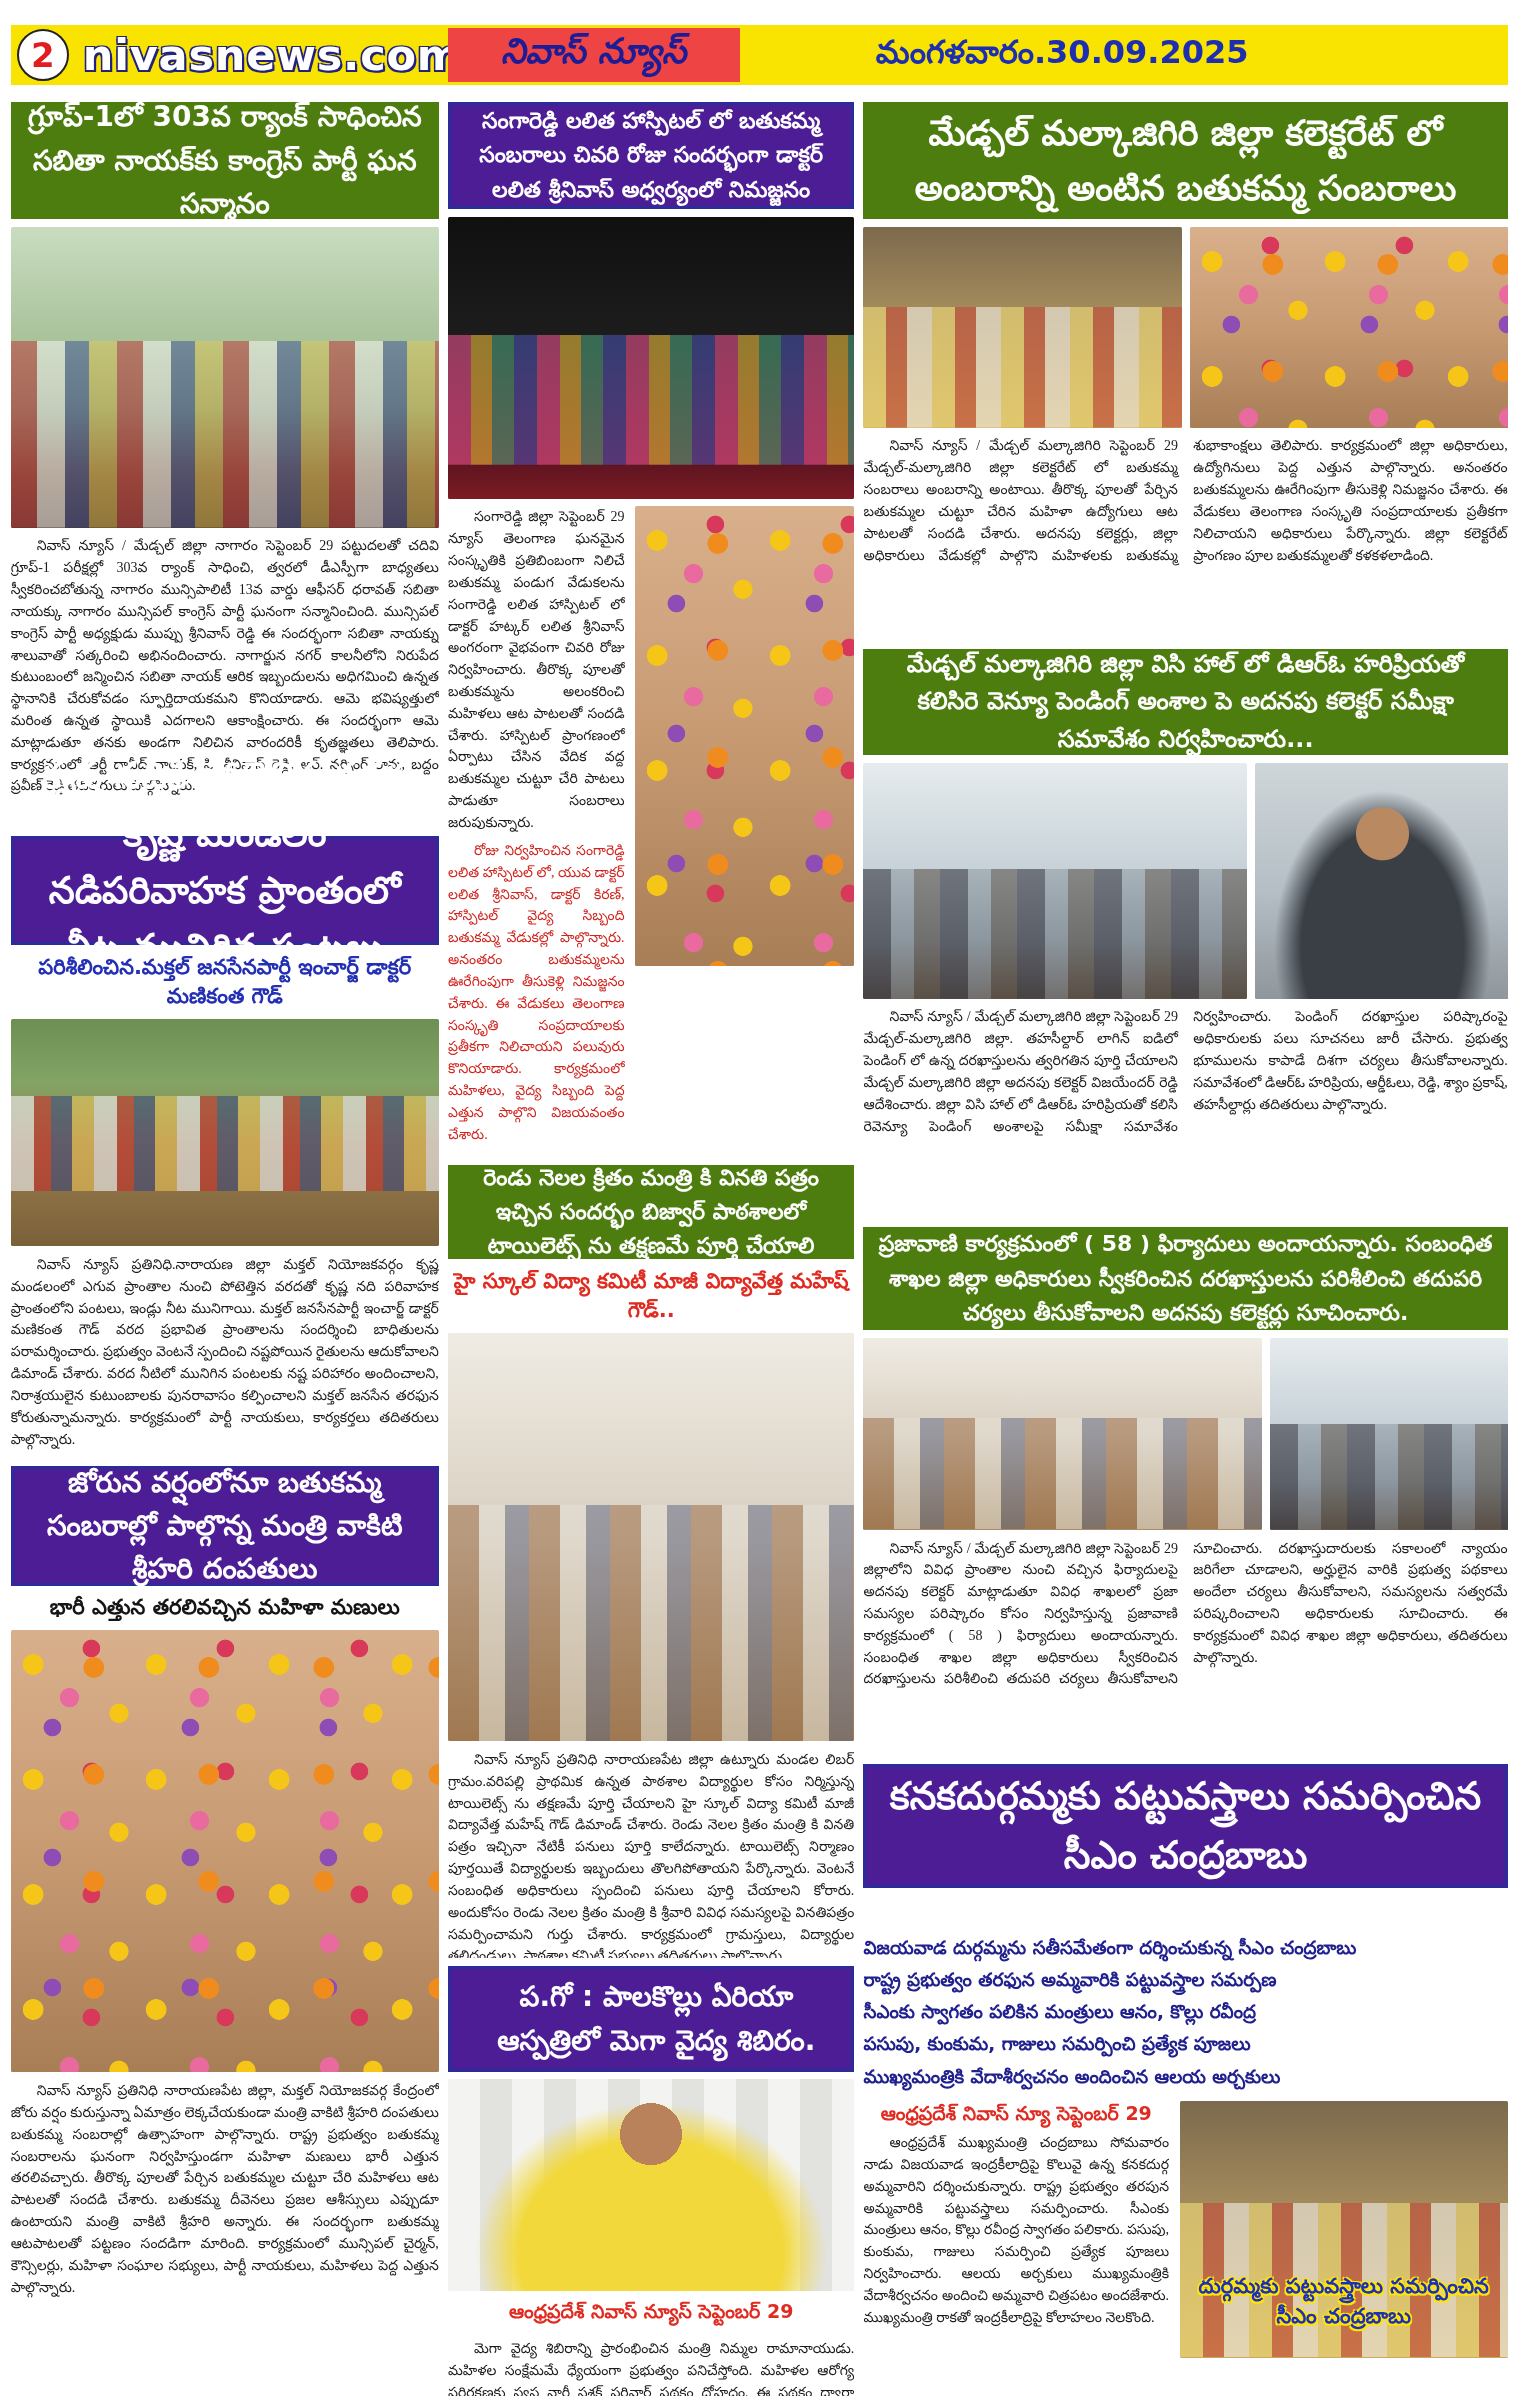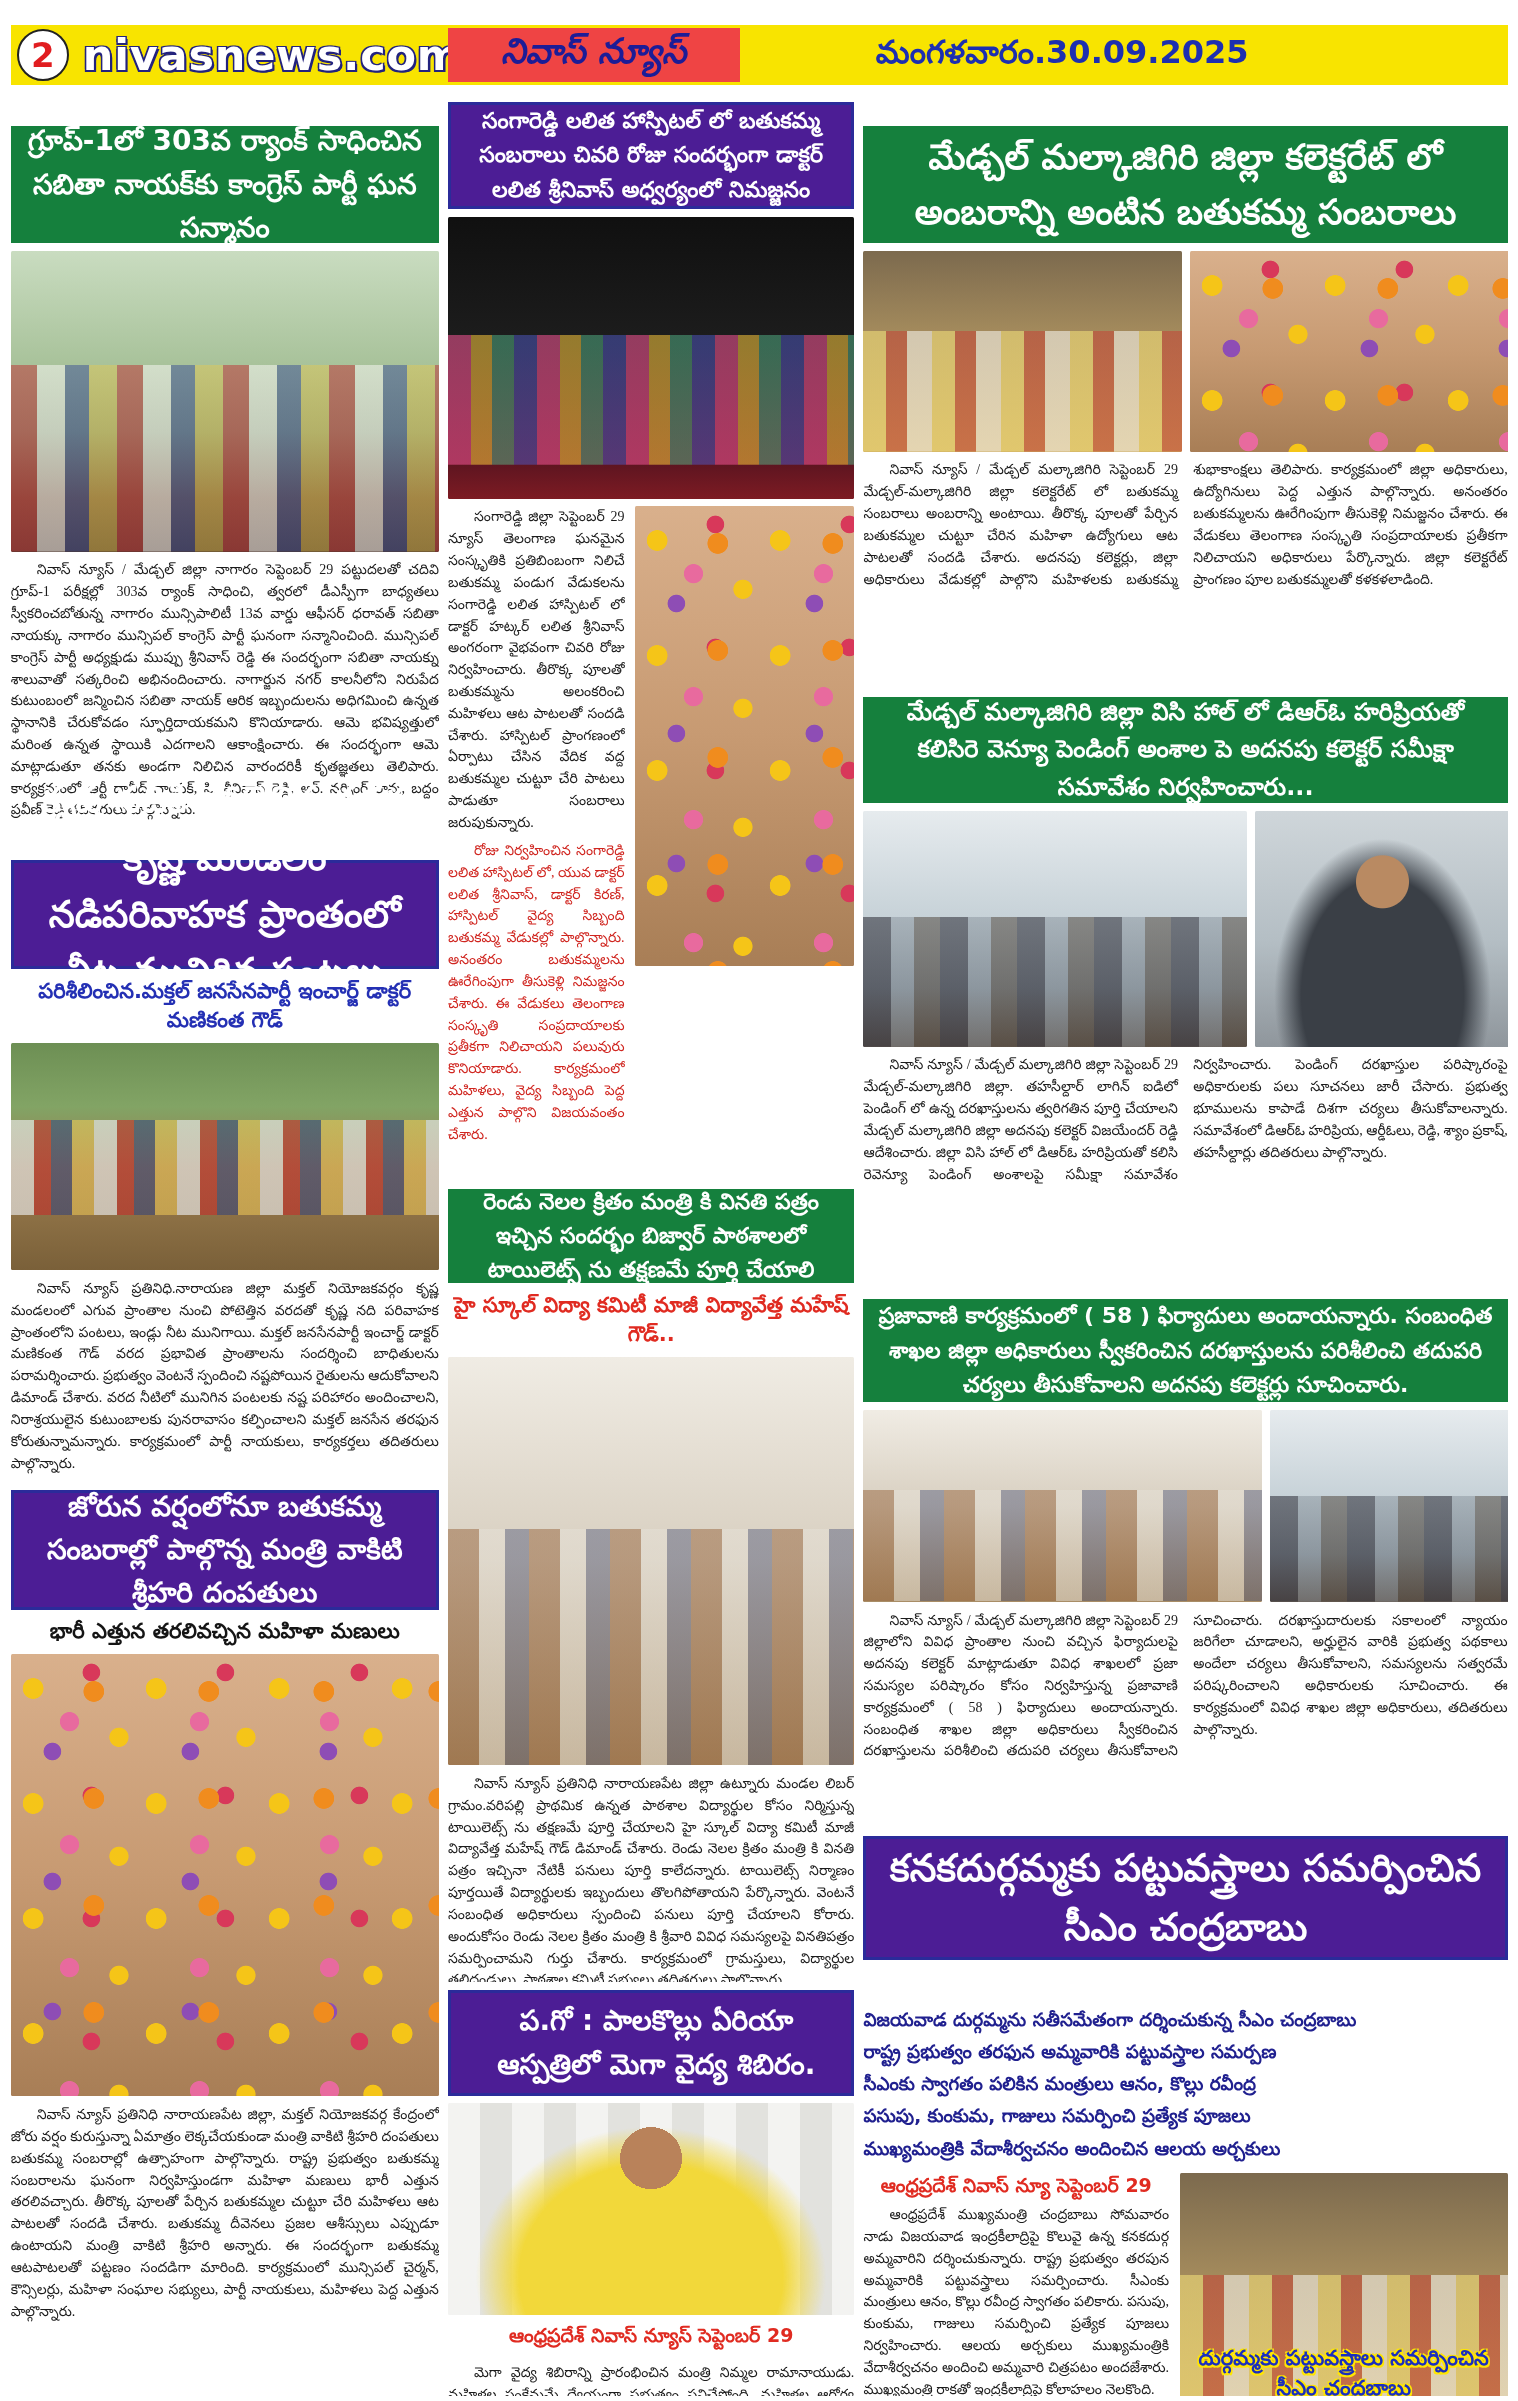--- a/index.html
+++ b/index.html
@@ -23,21 +23,21 @@
   
   .cols{position:absolute;left:10.7px;top:102px;width:1497px;height:2294px;display:flex;gap:9.2px;}
   .col{display:flex;flex-direction:column;gap:7.7px;overflow:hidden;}
   .col-left{width:430px;}
   .col-mid{width:408px;}
   .col-right{width:647px;}
   
   .hl{font-family:"DejaVu Sans",sans-serif;font-weight:bold;color:#ffffff;text-align:center;
       display:flex;align-items:center;justify-content:center;padding:4.6px 10.7px;box-sizing:border-box;
       line-height:1.55;flex:none;}
-  .hl-blue{background:#15803d;margin-top:24px;}
+  .hl-blue{background:#4d7c0f;}
   .hl-red{background:#4c1d95;border:3.1px solid #2b2b9a;}
   .h-l1{height:117px;font-size:28px;}
   .h-l2{height:109px;font-size:37px;}
   .h-l3{height:120px;font-size:28px;}
   .h-m1{height:107px;font-size:22px;}
   .h-m2{height:94px;font-size:22px;}
   .h-m3{height:106px;font-size:28px;padding-left:21px;}
   .h-r1{height:117px;font-size:35px;}
   .h-r2{height:106px;font-size:24px;}
   .h-r3{height:103px;font-size:22px;}

